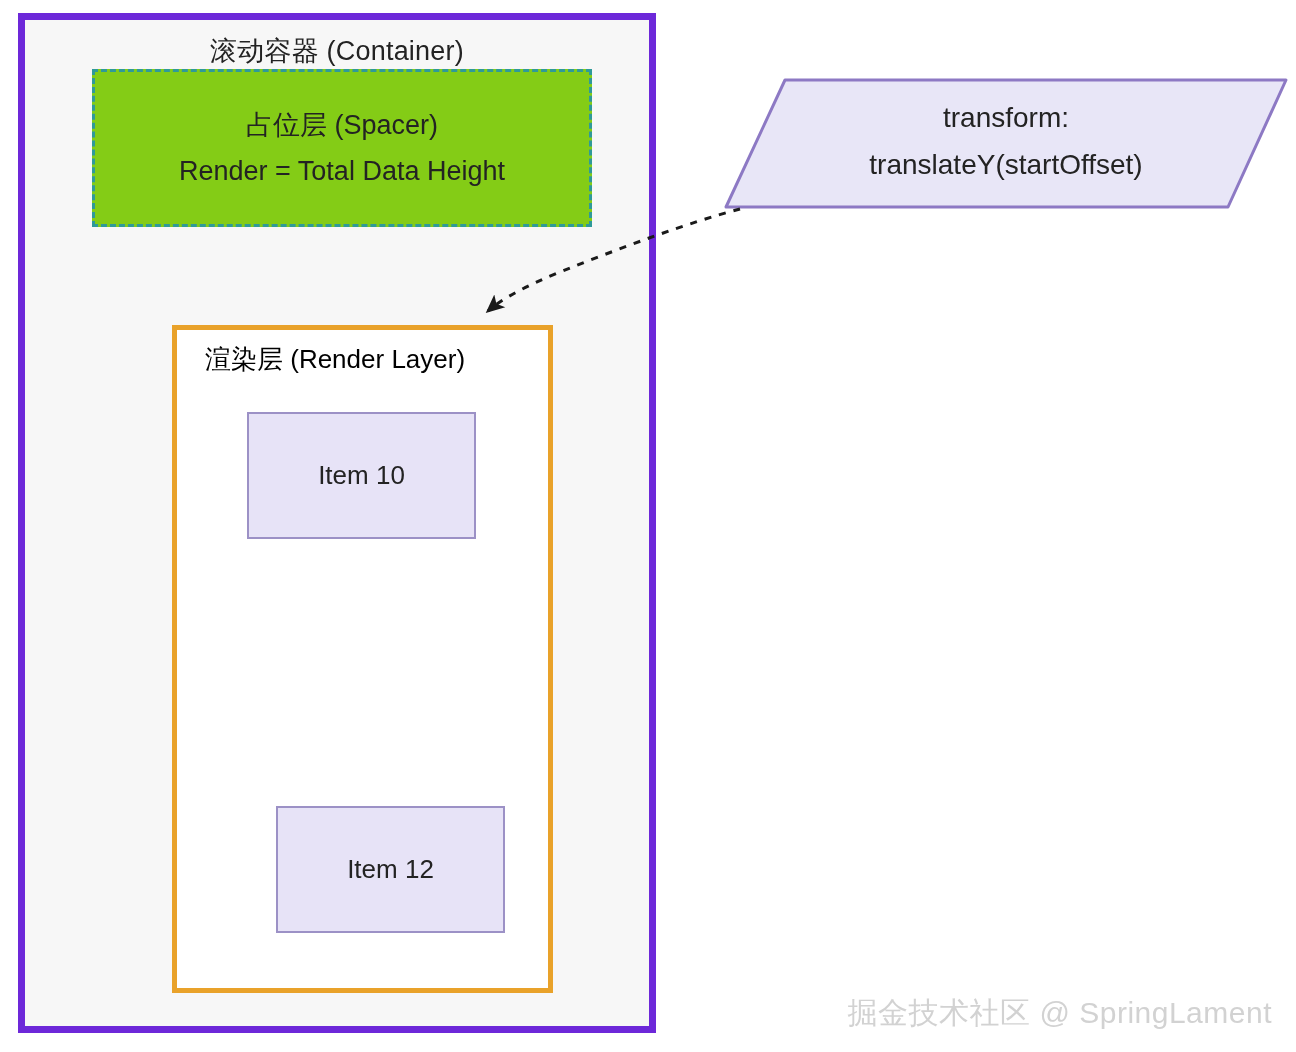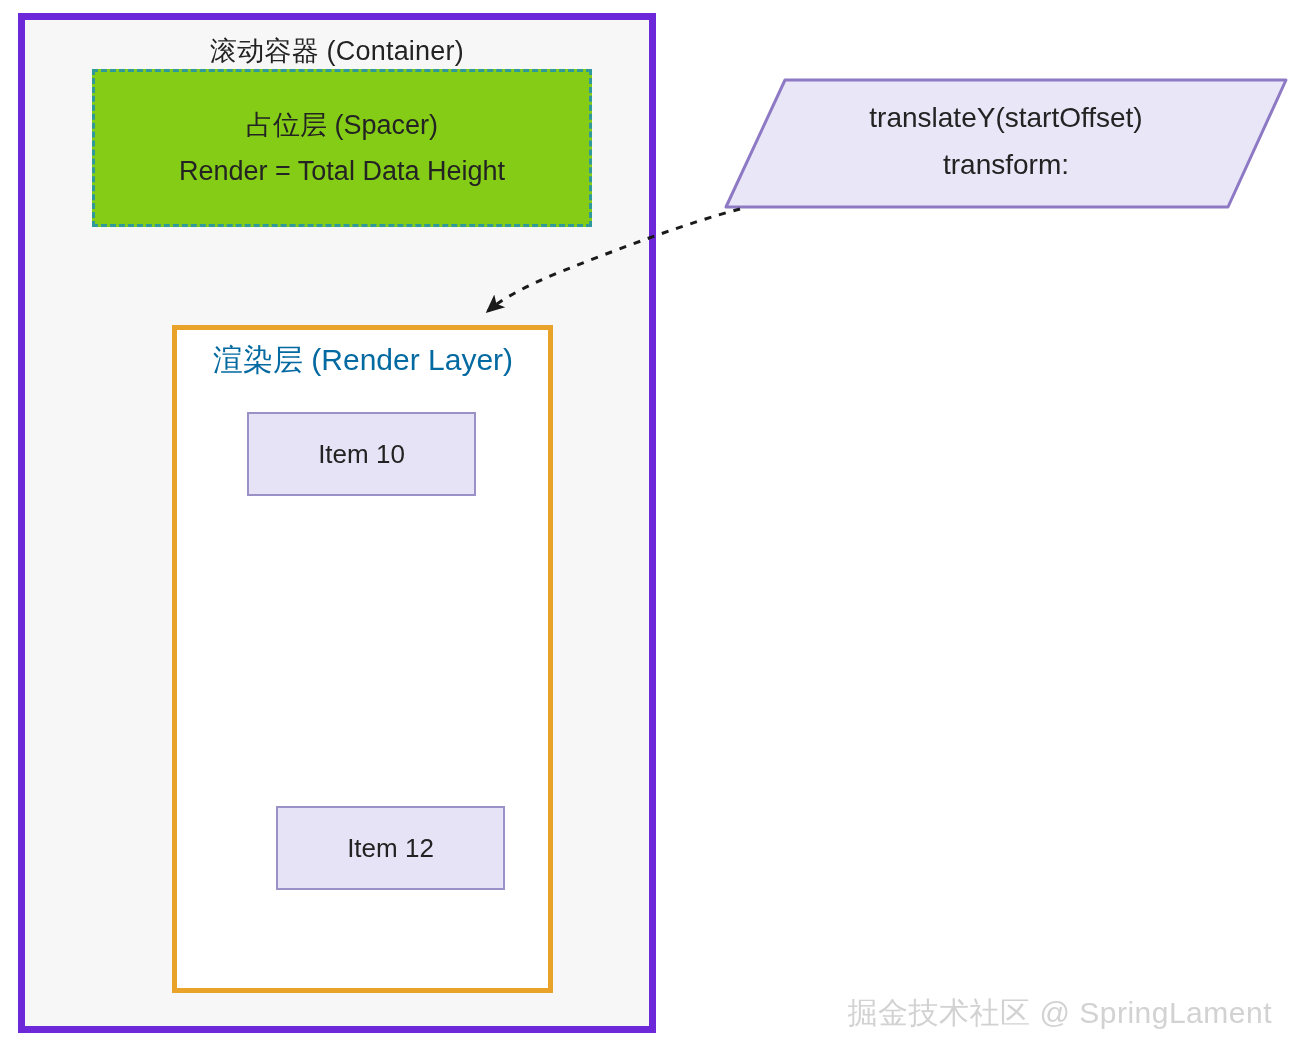--- a/index.html
+++ b/index.html
@@ -76,34 +76,34 @@
     left: 147px;
     top: 305px;
     width: 381px;
     height: 668px;
     box-sizing: border-box;
     background: #ffffff;
     border: 5px solid #e9a22a;
   }
   .render-title {
     position: absolute;
-    left: 36px;
+    left: 28px;
     top: 13px;
-    font-size: 30px;
+    font-size: 26px;
     line-height: 33px;
-    color: #0369a1;
+    color: #000000;
     white-space: nowrap;
   }
 
   
   .item-card {
     position: absolute;
     left: 70px;
     width: 229px;
-    height: 84px;
+    height: 127px;
     box-sizing: border-box;
     background: #e7e3f7;
     border: 2px solid #9c91c6;
     display: flex;
     align-items: center;
     justify-content: center;
     font-size: 26px;
     color: #232323;
   }
   .item-card.i0 { top: 82px; }
@@ -185,22 +185,22 @@
       <div class="item-card i2">Item 12</div>
     </div>
 
   </div>
 
   <div class="callout-wrap">
     <svg class="callout-svg" viewBox="0 0 572 140">
       <polygon points="65,6 566,6 508,133 6,133" fill="#e8e6f7" stroke="#8d79c4" stroke-width="3" stroke-linejoin="round"></polygon>
     </svg>
     <div class="callout-text">
+      <div class="callout-line">transform:</div>
       <div class="callout-line">translateY(startOffset)</div>
-      <div class="callout-line">transform:</div>
     </div>
   </div>
 
   <svg class="arrow-svg" viewBox="0 0 1296 1052">
     <defs>
       <marker id="arrowhead" markerWidth="7" markerHeight="7" refX="5.2" refY="3.1" orient="auto" markerUnits="strokeWidth">
         <path d="M0,0.3 L6.2,3.1 L0,5.9 L1.5,3.1 Z" fill="#1a1a1a"></path>
       </marker>
     </defs>
     <path d="M740,209 C690,222 620,248 560,272 C528,285 503,298 488,311" fill="none" stroke="#1a1a1a" stroke-width="3" stroke-dasharray="7 8" stroke-linecap="butt" marker-end="url(#arrowhead)"></path>

